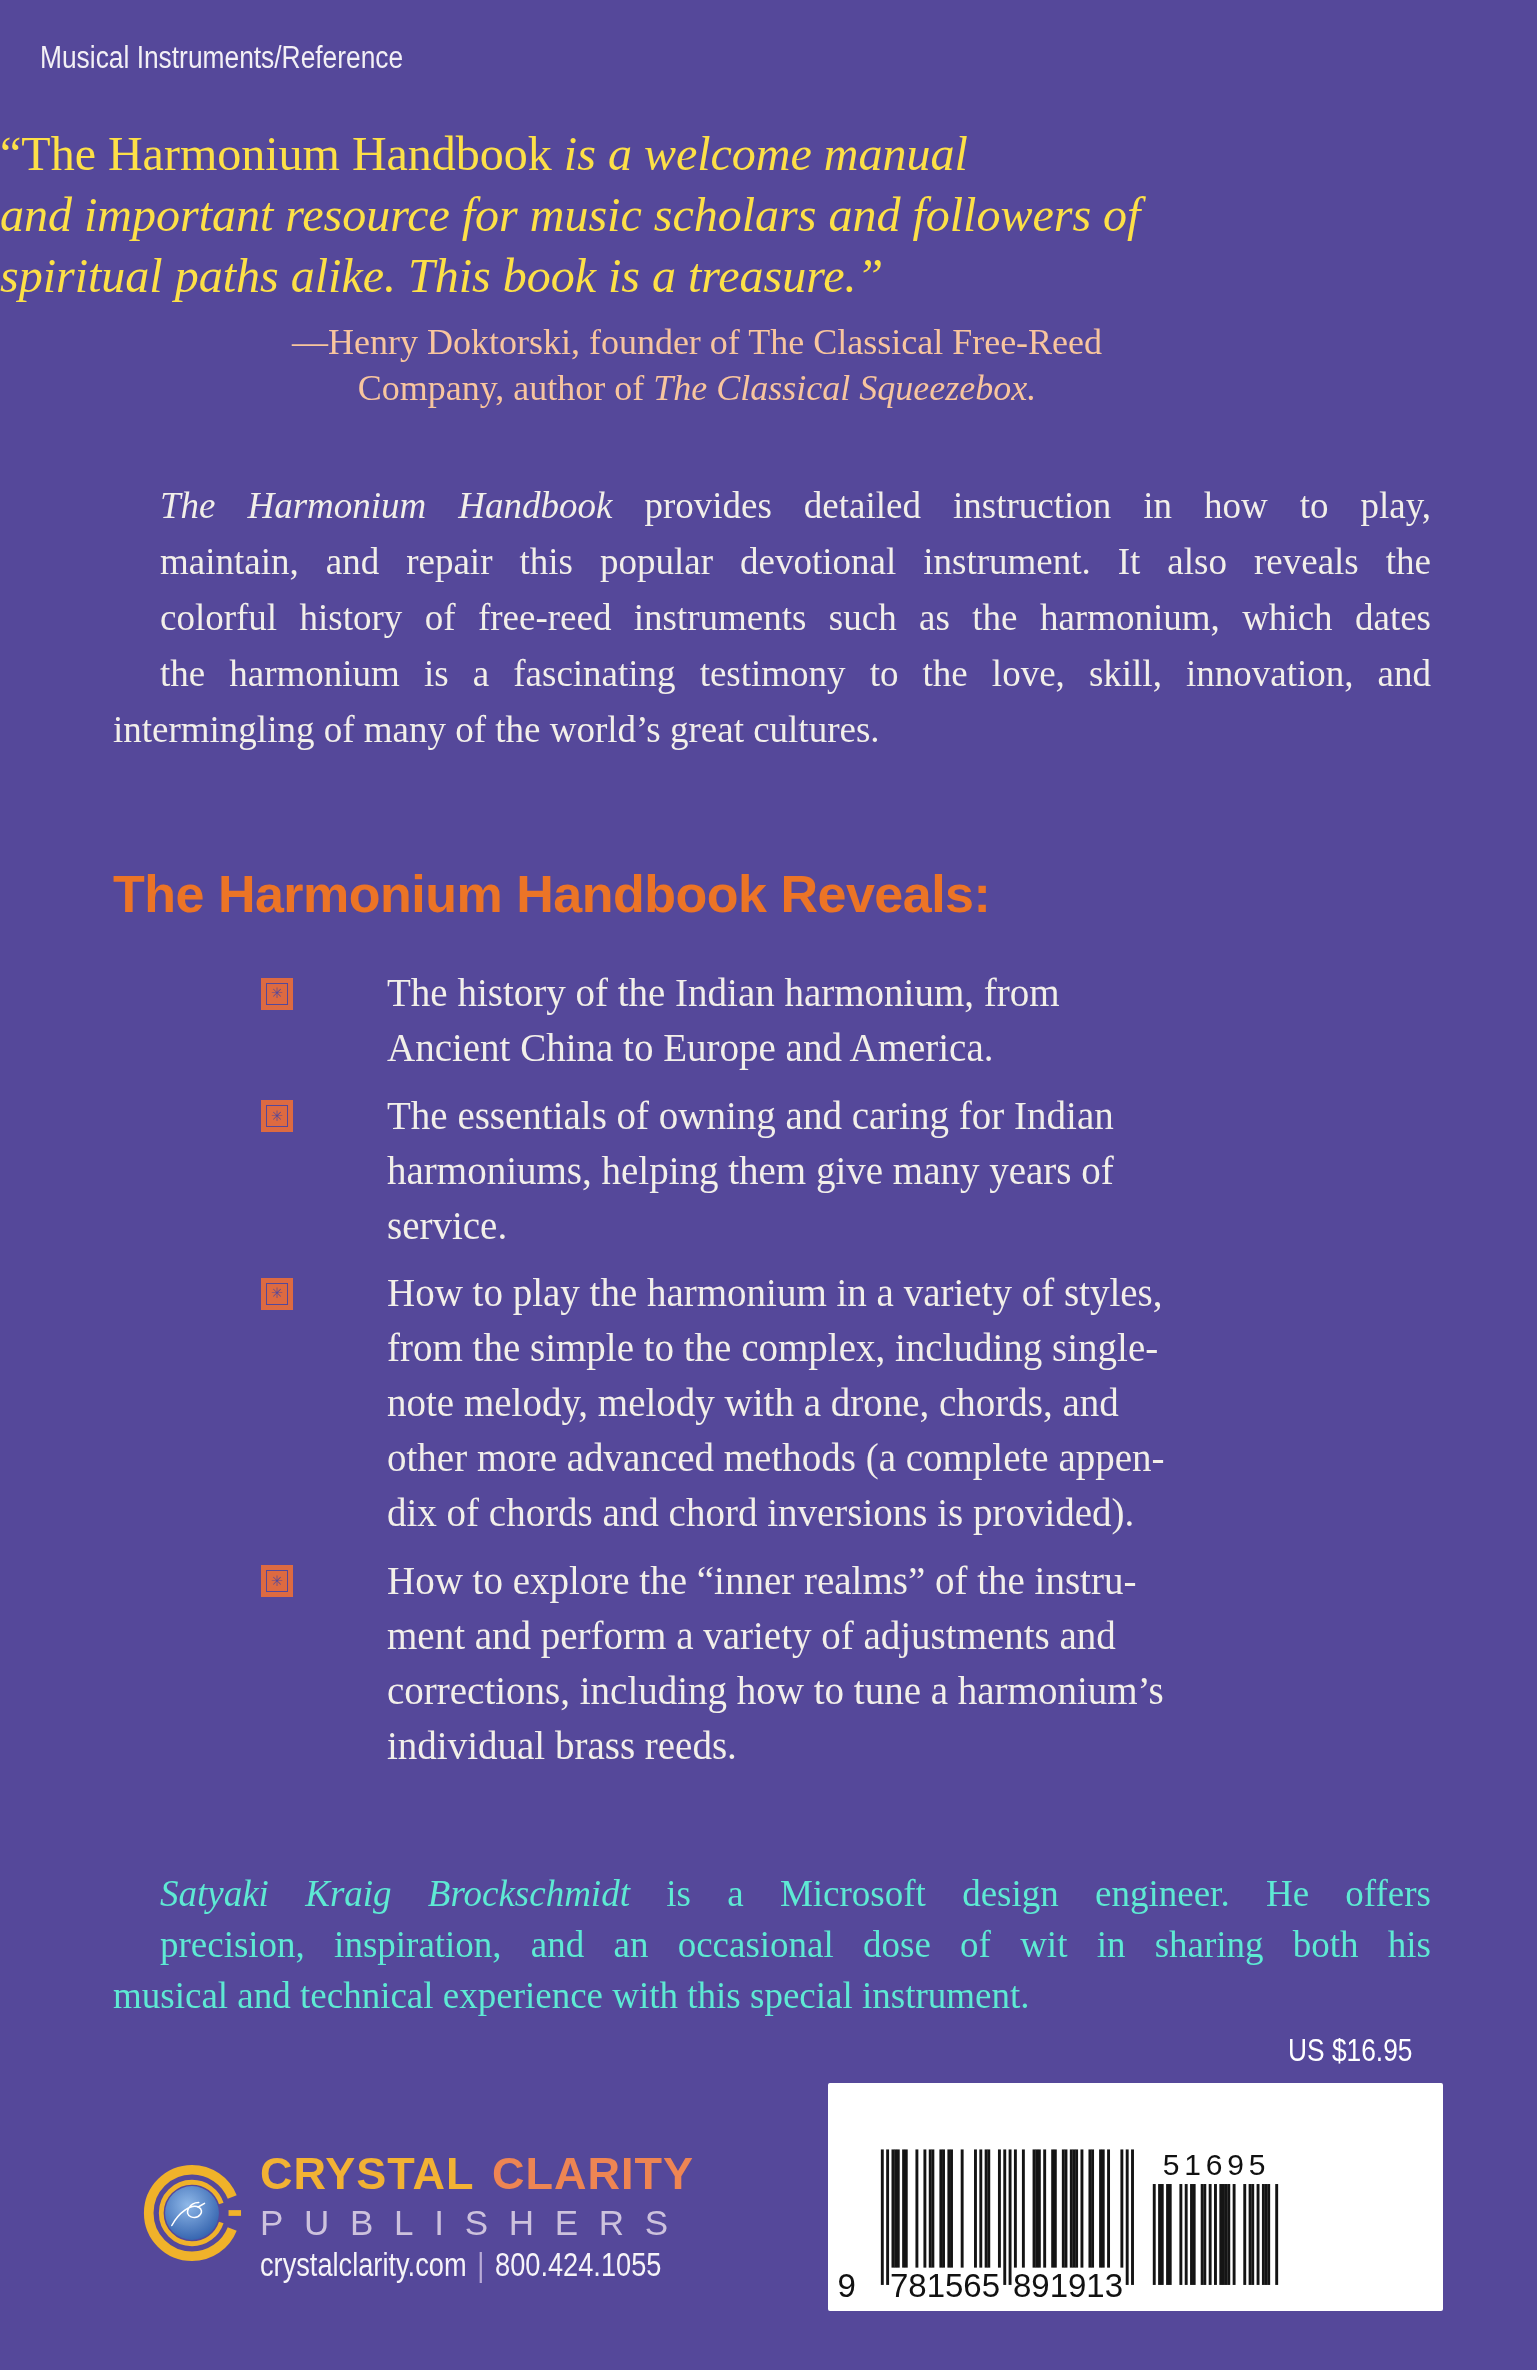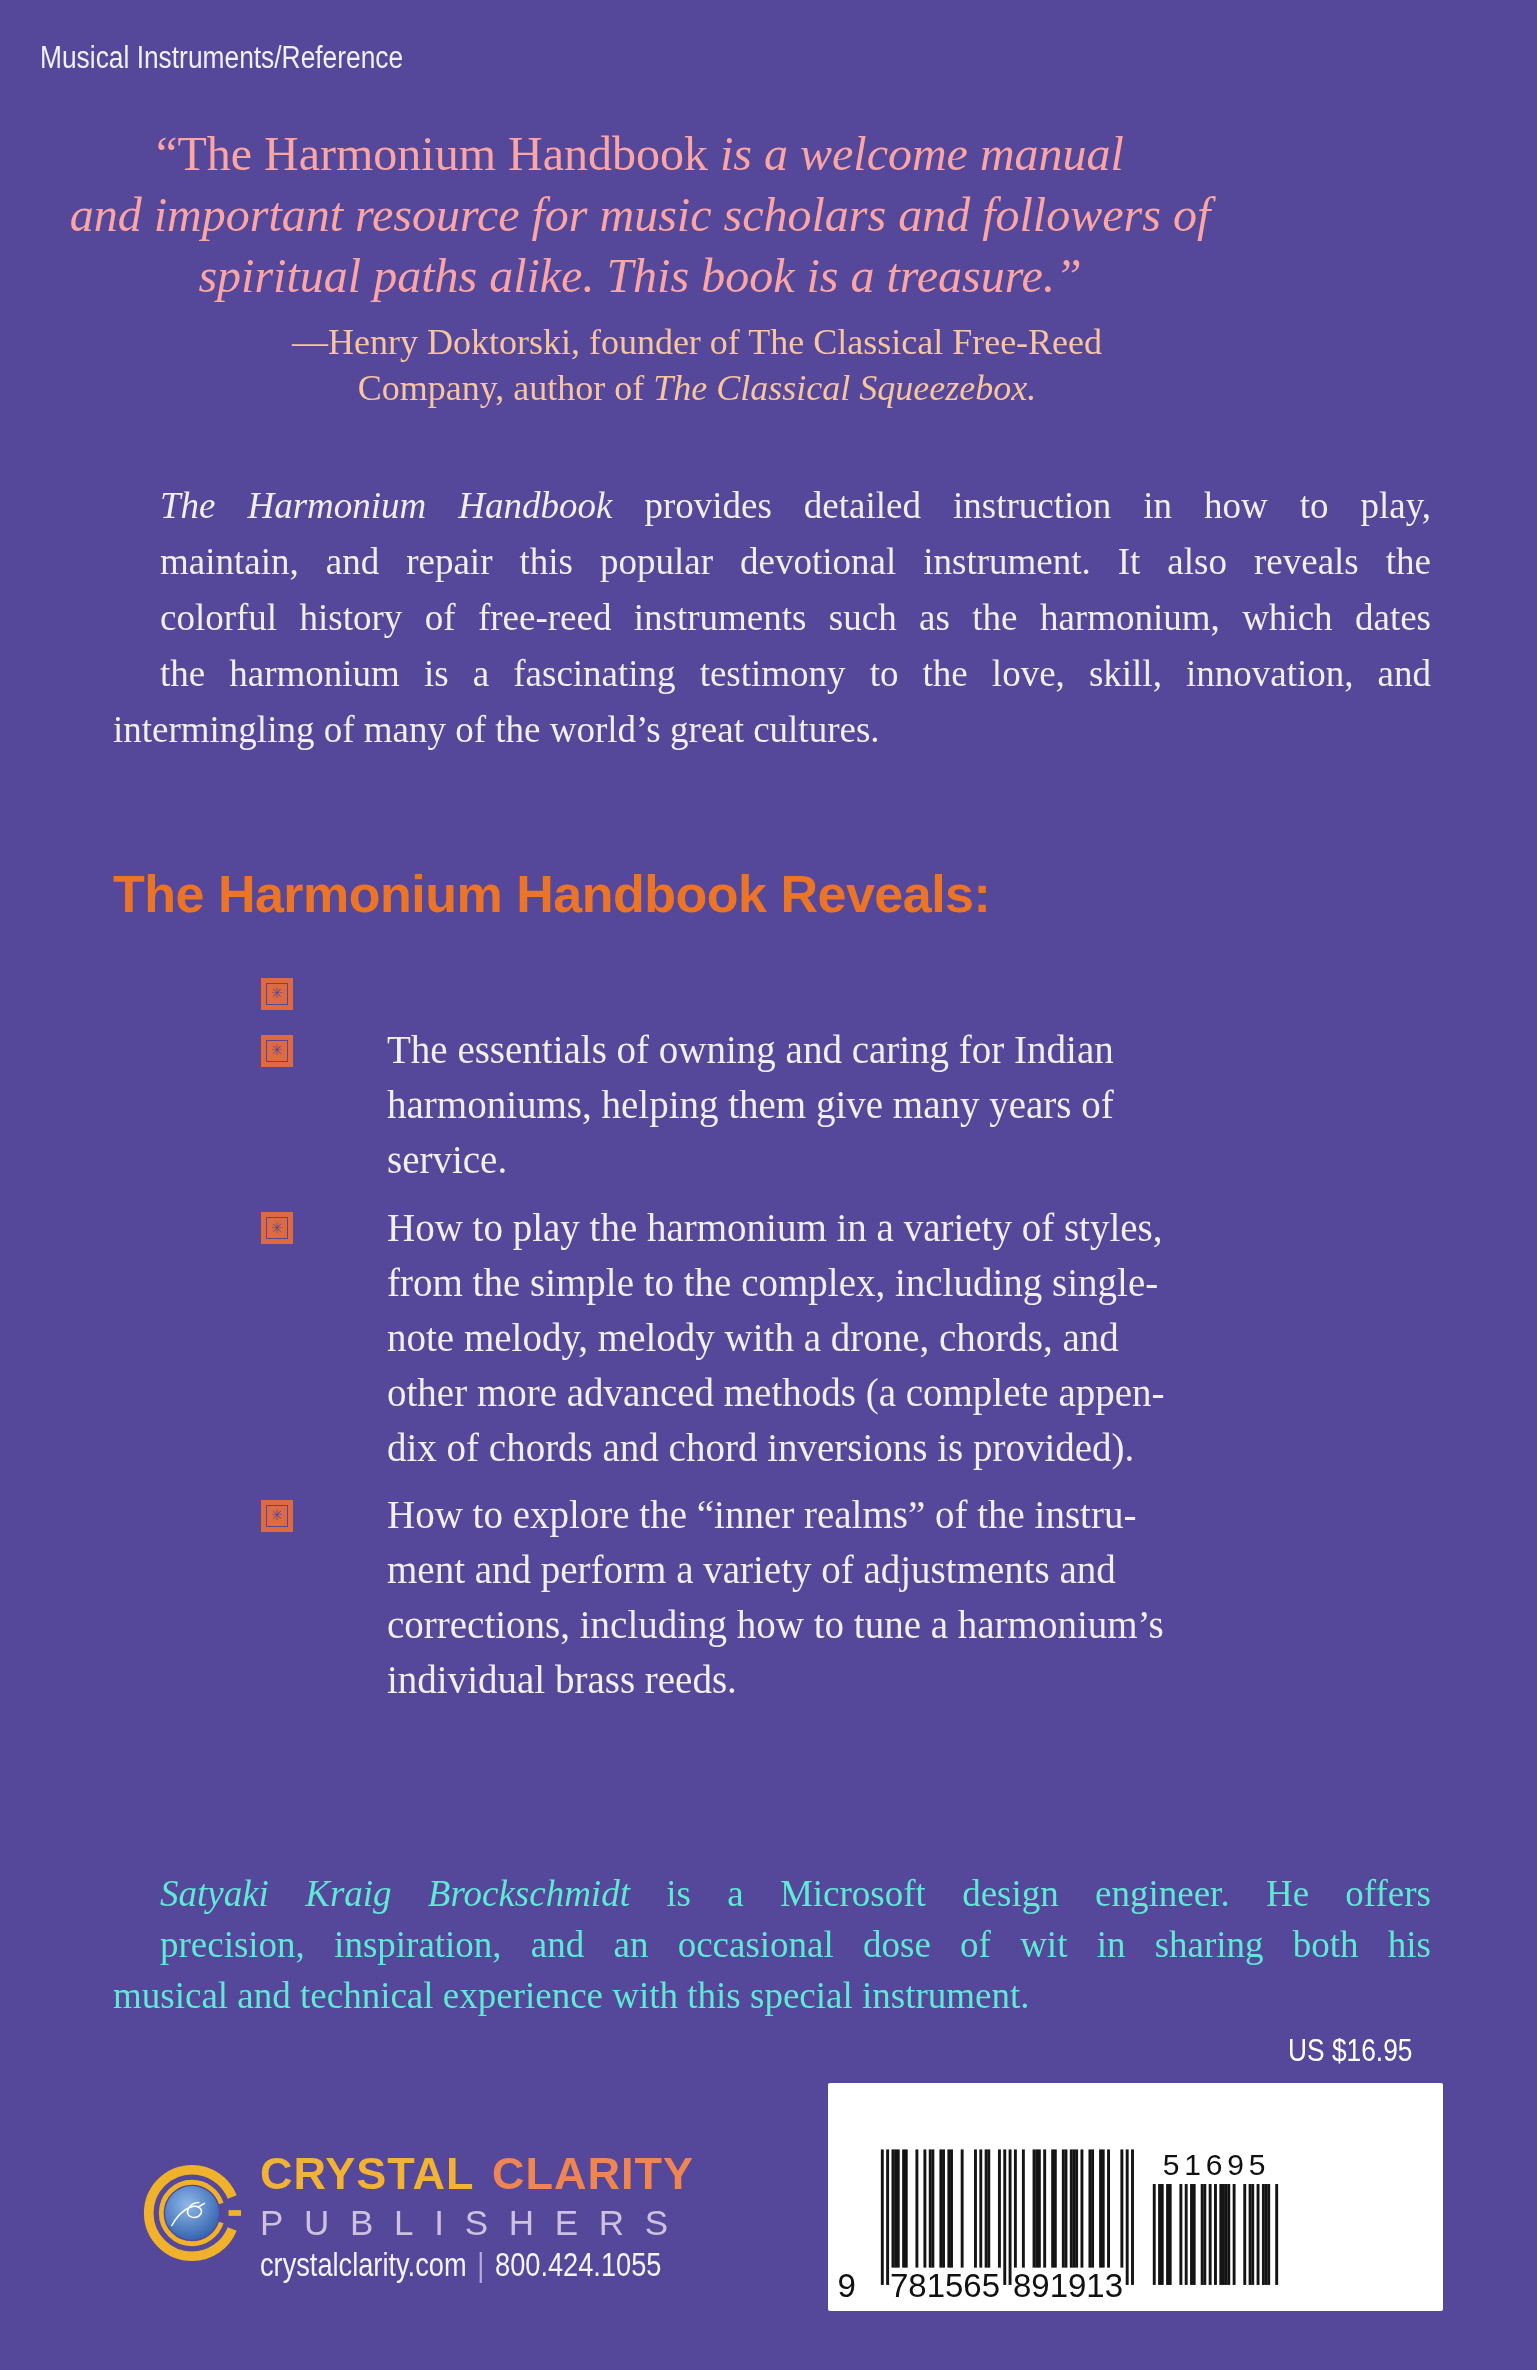--- a/index.html
+++ b/index.html
@@ -2,22 +2,22 @@
 <html><head>
 <meta charset="utf-8">
 <style>
   html,body{margin:0;padding:0;background:#55489a;}
   .cover{position:relative;width:1537px;height:2370px;background:#55489a;overflow:hidden;
          font-family:"Liberation Serif",serif;}
   .cond{font-family:"Liberation Sans",sans-serif;transform:scaleX(.85);transform-origin:0 50%;white-space:nowrap;}
 
   .category{position:absolute;left:40px;top:40px;font-size:31px;color:#f3f0f5;}
 
-  .quote{position:absolute;left:0;top:123px;width:1280px;text-align:center;
-         color:#fca5a5;font-size:48px;line-height:61px;}
+  .quote{position:absolute;left:0;top:123px;width:1280px;text-align:left;
+         color:#fde047;font-size:48px;line-height:61px;}
   .quote .tline{white-space:nowrap;}
   .attr{position:absolute;left:0;top:319px;width:1394px;text-align:center;
         color:#f8c59e;font-size:36px;line-height:46px;}
   .attr .tline{white-space:nowrap;}
   .it{font-style:italic;}
 
   .desc{position:absolute;left:113px;top:478px;width:1318px;color:#f2efe9;
         font-size:37px;line-height:56px;}
   .bio{position:absolute;left:113px;top:1868px;width:1318px;color:#5eead4;
        font-size:37px;line-height:51px;}
@@ -84,20 +84,24 @@
       <div class="tline jline"><span>the harmonium is a fascinating testimony to the love, skill, innovation, and</span></div>
       <div class="tline"><span>intermingling of many of the world’s great cultures.</span></div>
     </div>
 
   <div class="heading">The Harmonium Handbook Reveals:</div>
 
   <div class="bullets" id="bullets">
       <div class="bitem">
         <div class="bicon">
           <div class="bicon-inner">✳</div>
+        </div>
+        <div class="btxt">
+          <div class="tline"><span>The history of the Indian harmonium, from</span></div>
+          <div class="tline"><span>Ancient China to Europe and America.</span></div>
         </div>
       </div>
       <div class="bitem">
         <div class="bicon">
           <div class="bicon-inner">✳</div>
         </div>
         <div class="btxt">
           <div class="tline"><span>The essentials of owning and caring for Indian</span></div>
           <div class="tline"><span>harmoniums, helping them give many years of</span></div>
           <div class="tline"><span>service.</span></div>

